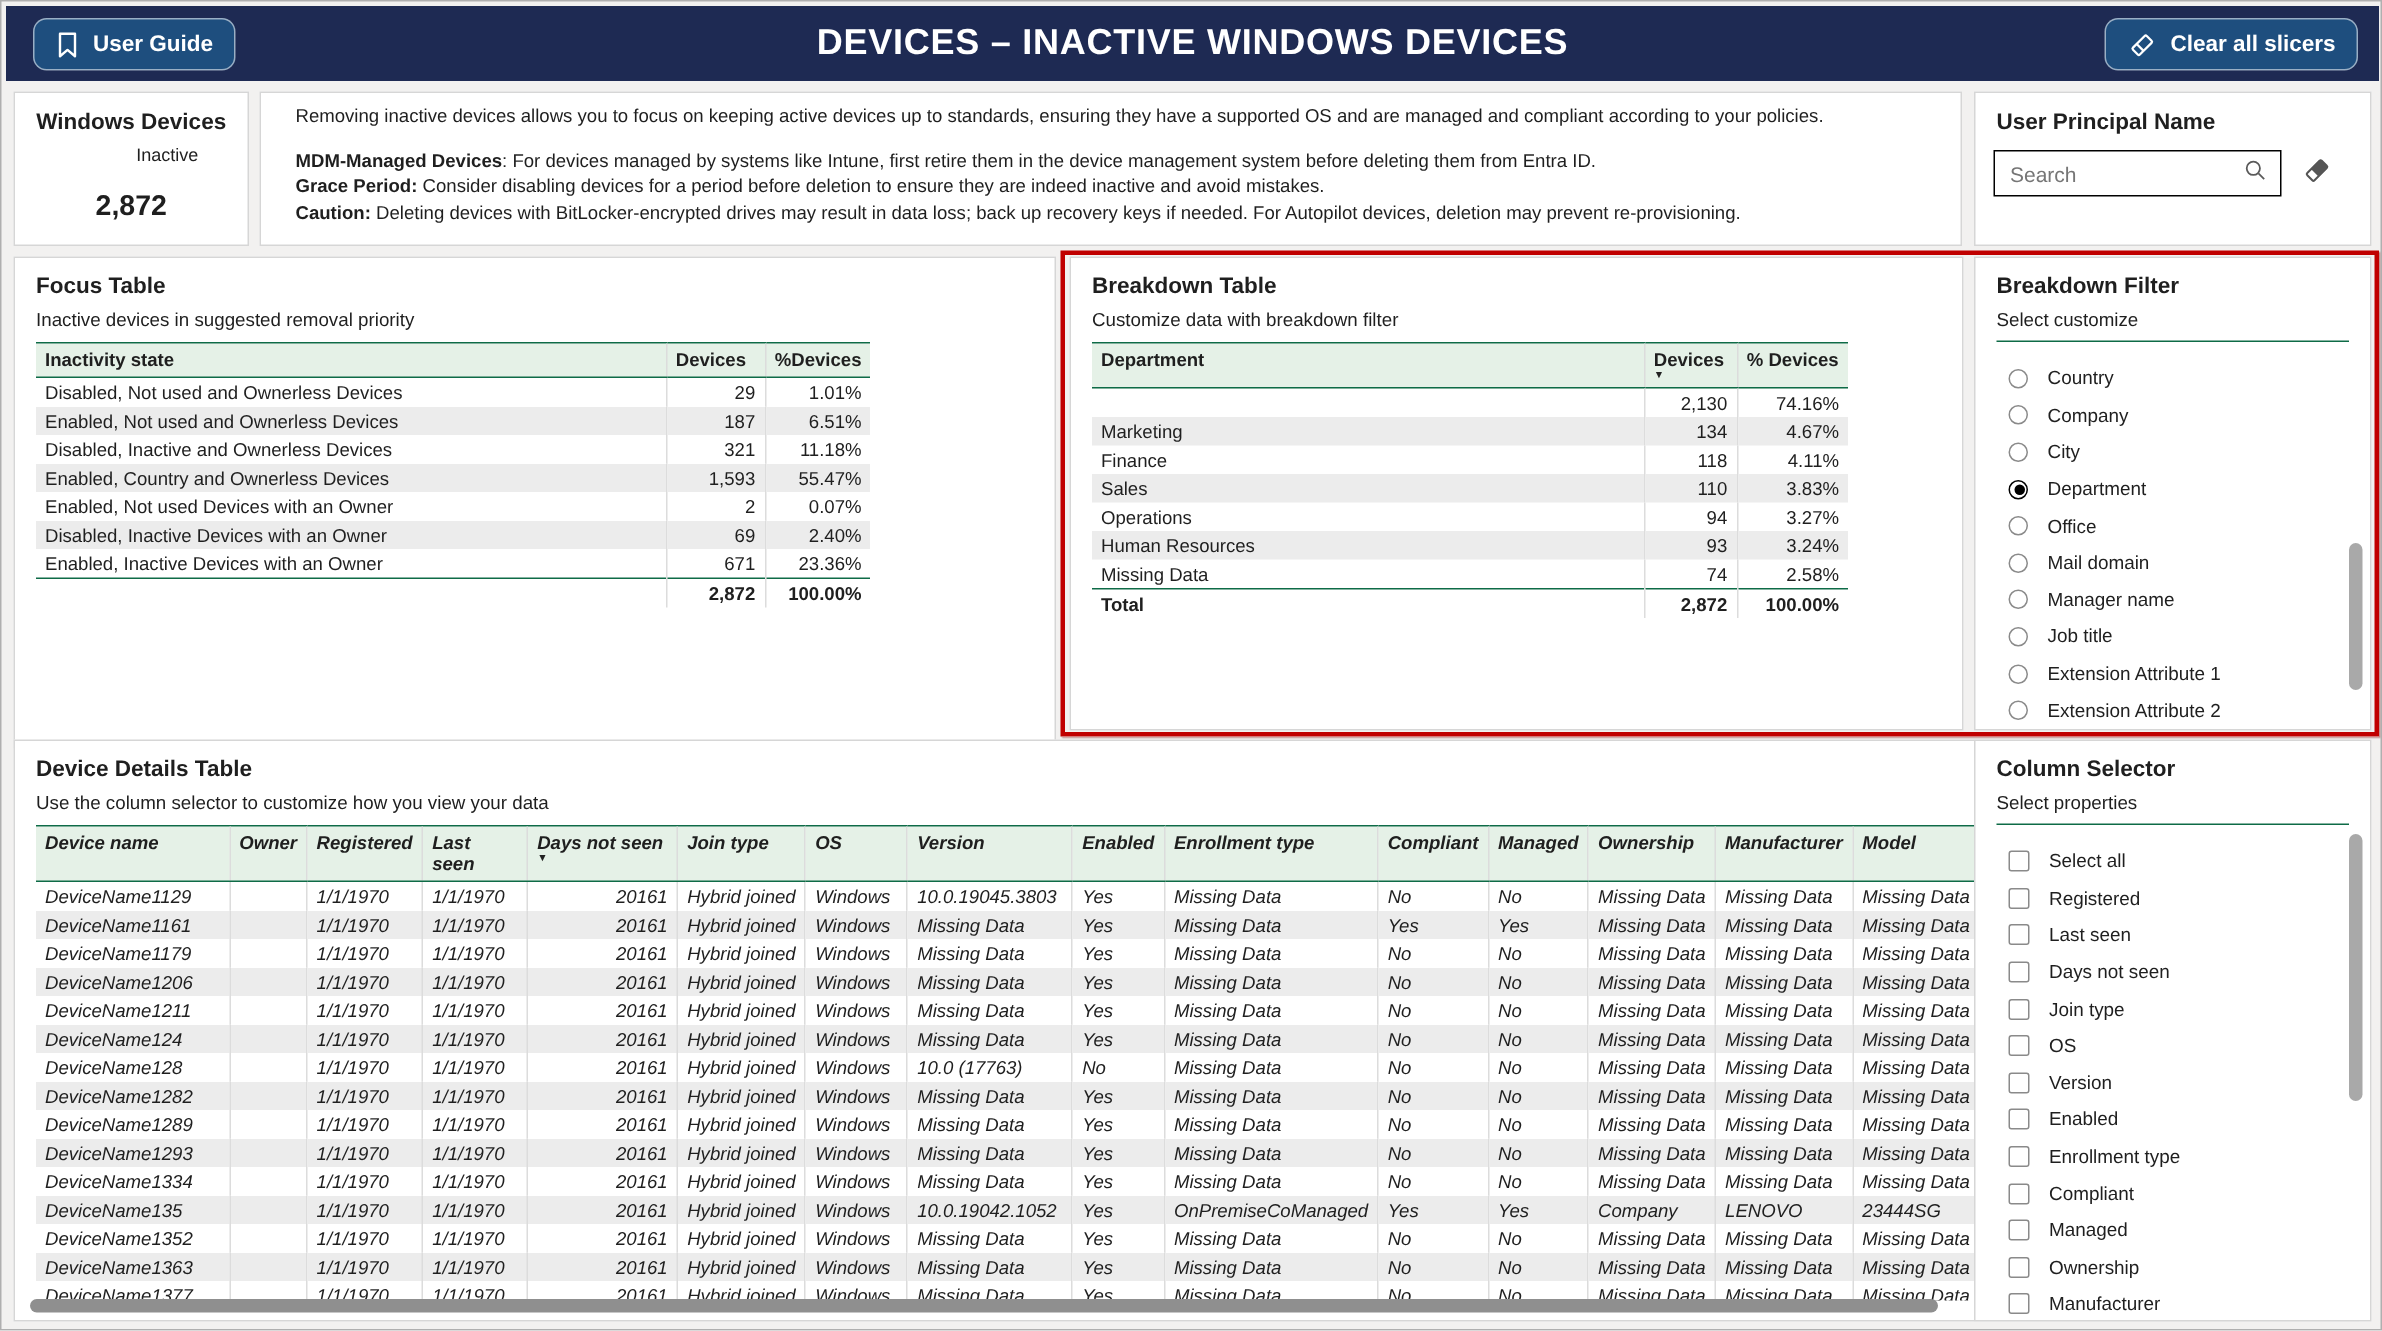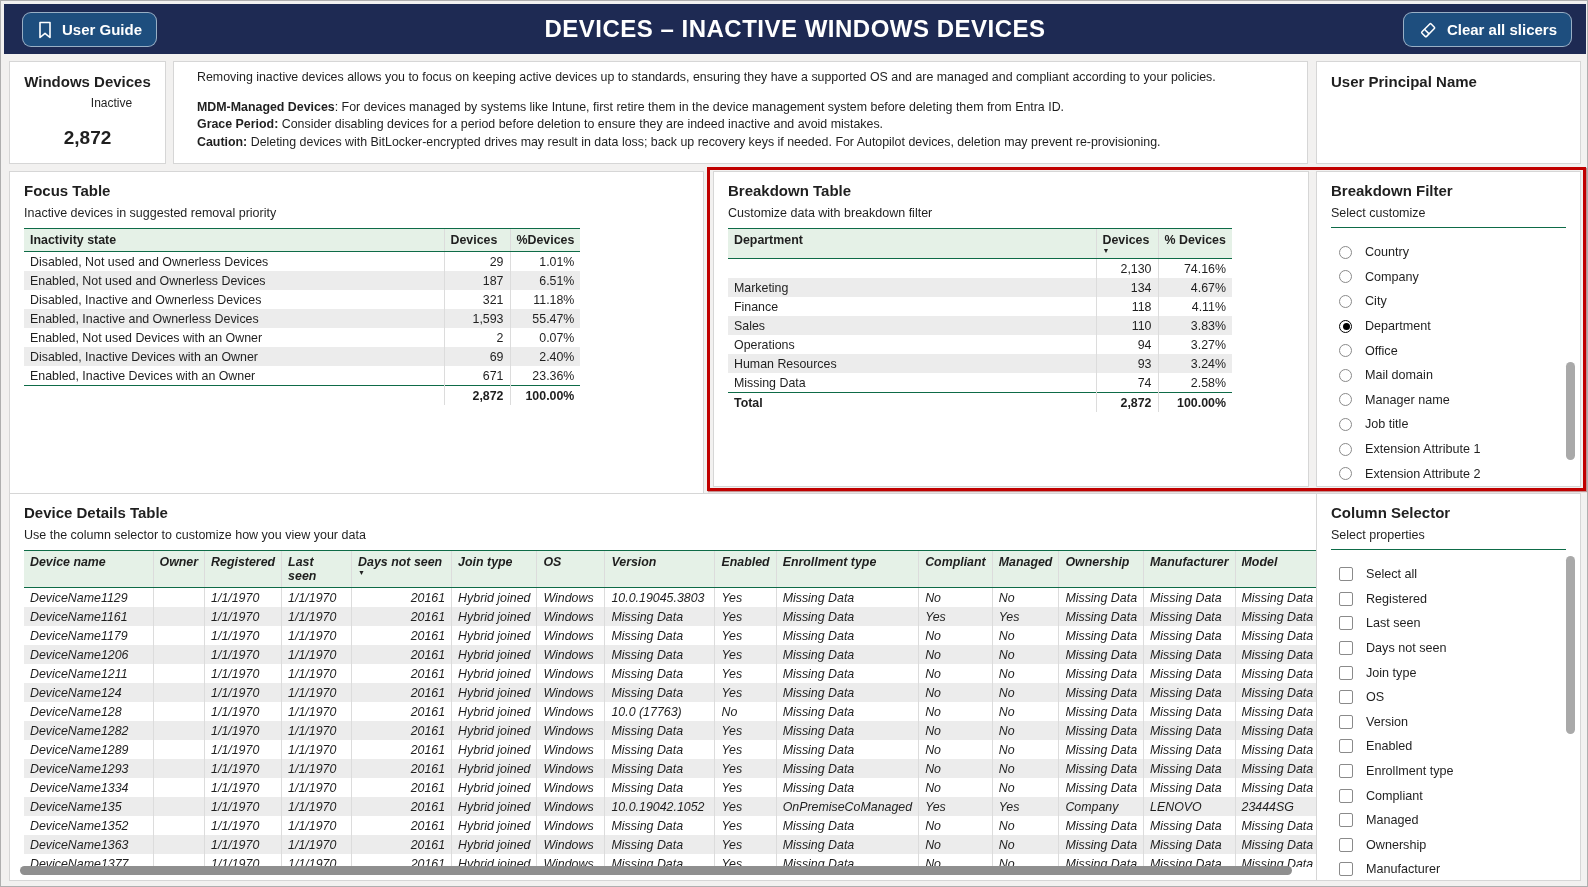--- a/index.html
+++ b/index.html
@@ -111,20 +111,39 @@
   <section class="card" id="guidance-card">
     <div>Removing inactive devices allows you to focus on keeping active devices up to standards, ensuring they have a supported OS and are managed and compliant according to your policies.</div>
     <div class="blank"></div>
     <div><b>MDM-Managed Devices</b><span>: For devices managed by systems like Intune, first retire them in the device management system before deleting them from Entra ID.</span></div>
     <div><b>Grace Period:</b><span> Consider disabling devices for a period before deletion to ensure they are indeed inactive and avoid mistakes.</span></div>
     <div><b>Caution:</b><span> Deleting devices with BitLocker-encrypted drives may result in data loss; back up recovery keys if needed.  For Autopilot devices, deletion may prevent re-provisioning.</span></div>
   </section>
 
   <section class="card" id="upn-card">
     <div class="p-title">User Principal Name</div>
+    <div class="search-row">
+      <div class="search-box">
+        <input type="text" placeholder="Search" style="">
+        <span>
+          <svg width="17" height="17" viewBox="0 0 20 20">
+              <circle cx="8.5" cy="8.5" r="5.2" fill="none" stroke="#5A5A5A" stroke-width="1.4"></circle>
+              <line x1="12.5" y1="12.5" x2="17" y2="17" stroke="#5A5A5A" stroke-width="1.4"></line>
+            </svg>
+        </span>
+      </div>
+      <span style="cursor:pointer;">
+        <svg width="21" height="21" viewBox="0 0 20 20">
+            <g transform="rotate(-45 10 10)">
+              <rect x="3.5" y="7" width="13" height="6.5" rx="1" fill="#fff" stroke="#555" stroke-width="1.3"></rect>
+              <path d="M8 7v6.5h8.5V7z" fill="#555"></path>
+            </g>
+          </svg>
+      </span>
+    </div>
   </section>
 
   <section class="panel" id="focus-panel">
     <div class="p-title">Focus Table</div>
     <div class="p-sub">Inactive devices in suggested removal priority</div>
     <table class="grid focus">
       <colgroup>
           <col style="width:420px">
           <col style="width:66px">
           <col style="width:70px">
@@ -146,21 +165,21 @@
             <td>Enabled, Not used and Ownerless Devices</td>
             <td>187</td>
             <td>6.51%</td>
           </tr>
           <tr>
             <td>Disabled, Inactive and Ownerless Devices</td>
             <td>321</td>
             <td>11.18%</td>
           </tr>
           <tr>
-            <td>Enabled, Inactive and Ownerless Devices</td>
+            <td>Enabled, Country and Ownerless Devices</td>
             <td>1,593</td>
             <td>55.47%</td>
           </tr>
           <tr>
             <td>Enabled, Not used Devices with an Owner</td>
             <td>2</td>
             <td>0.07%</td>
           </tr>
           <tr>
             <td>Disabled, Inactive Devices with an Owner</td>

